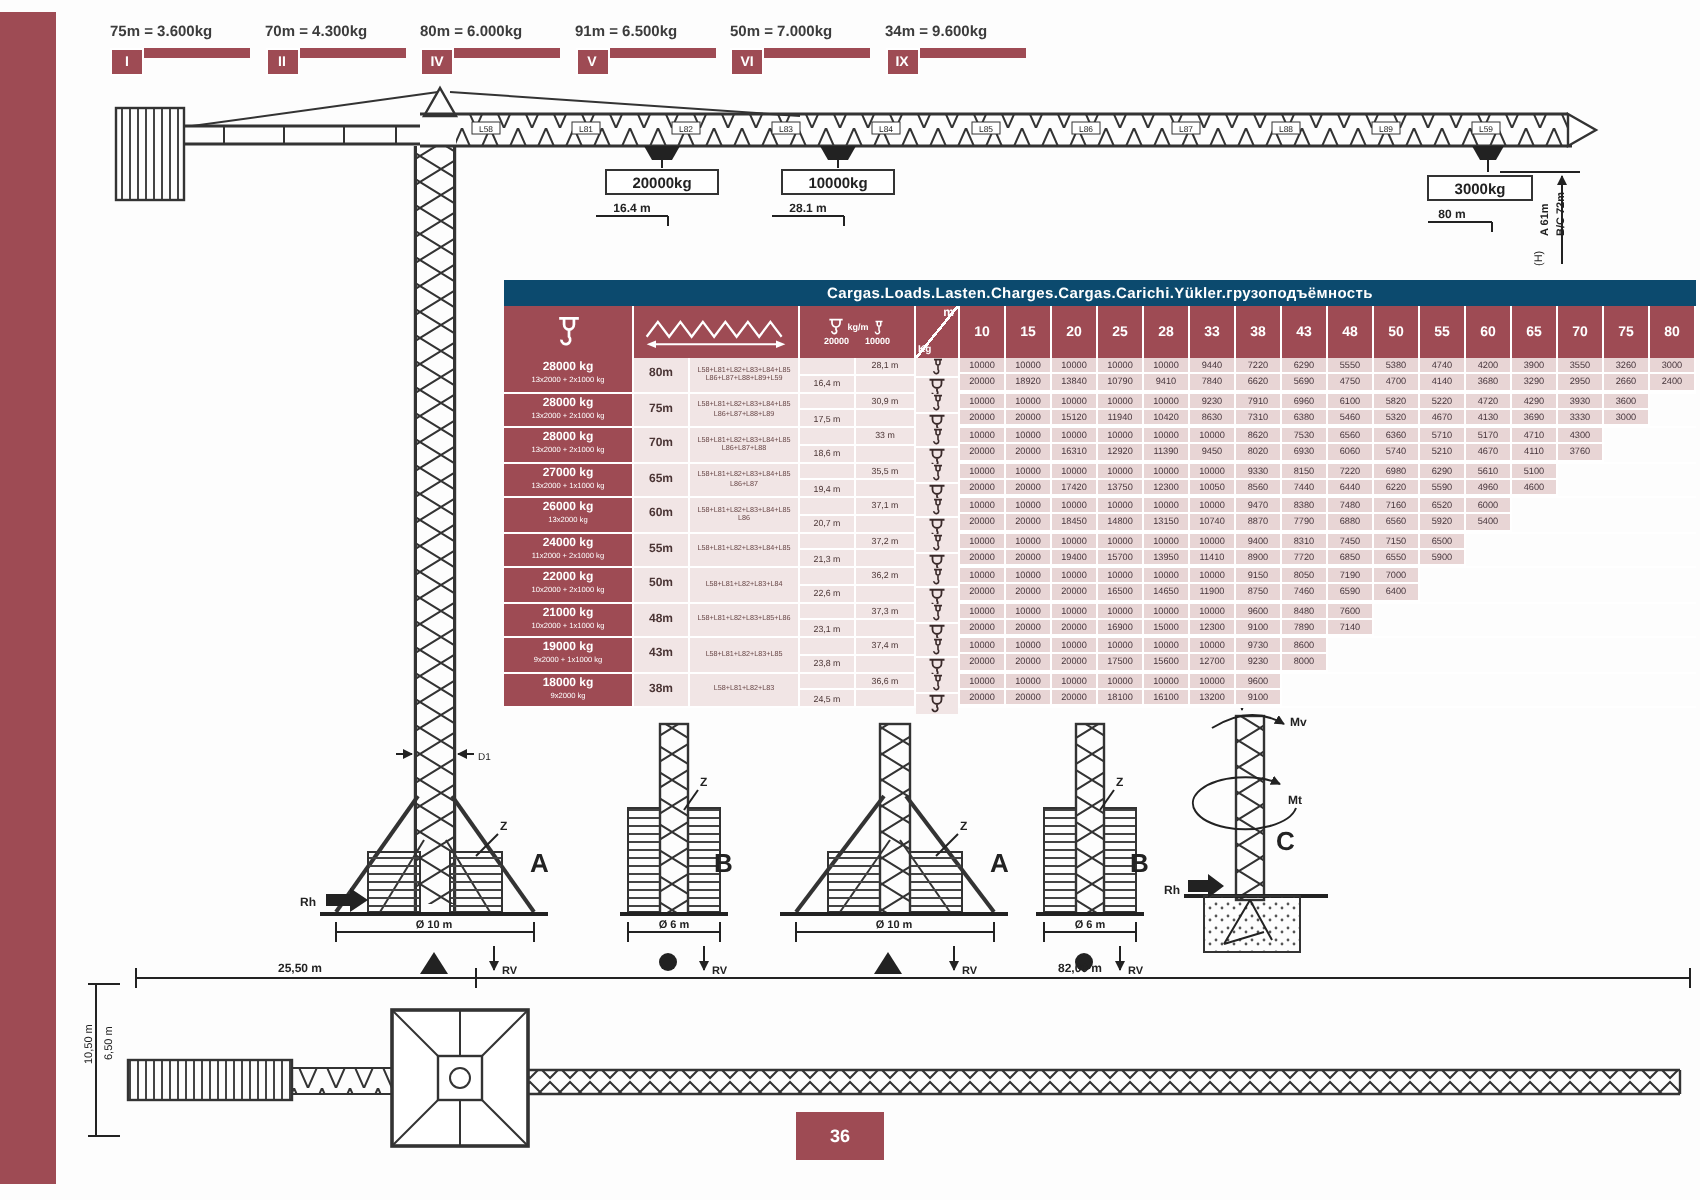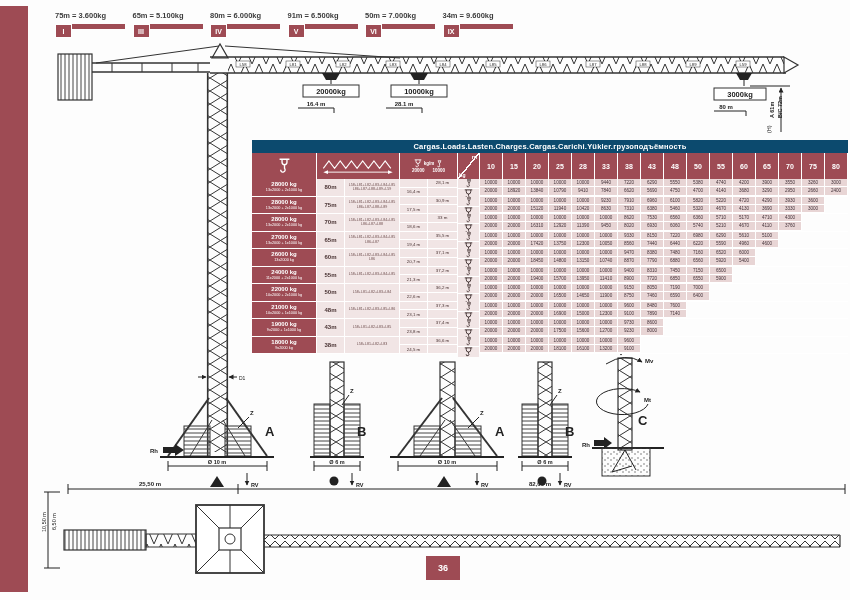--- a/index.html
+++ b/index.html
@@ -51,38 +51,38 @@
   .c-two>div:last-child{border-bottom:none;}
   .c-m{width:30px;}
   .c-ic{width:22px;}
   .c-ic>div{color:#3a2a2a;}
   .dwrap{width:368px;display:flex;flex-direction:column;}
   .drow{display:flex;flex:1;}
   .dc{width:23px;background:#e8d5d5;color:#44333a;font-size:4.6px;display:flex;align-items:center;
       justify-content:center;border-right:1px solid #fff;border-bottom:1px solid #fff;box-sizing:border-box;}
   .dc.empty{background:transparent;border-right:1px solid transparent;border-bottom:1px solid transparent;}
   
-  .pageno{position:absolute;left:398px;top:556px;width:34px;height:24px;background:#9e4b54;
-          color:#fff;font-size:9px;font-weight:bold;display:flex;align-items:center;justify-content:center;margin-left:28px;}
+  .pageno{position:absolute;left:398px;top:556px;width:44px;height:24px;background:#9e4b54;
+          color:#fff;font-size:9px;font-weight:bold;display:flex;align-items:center;justify-content:center;}
 </style>
 </head>
 <body>
 
 <div class="strip"></div>
 
 <div class="banner">
     <div class="b-item">
       <div class="b-label">75m = 3.600kg</div>
       <div class="b-bar"></div>
       <div class="b-box">I</div>
     </div>
     <div class="b-item">
-      <div class="b-label">65m = 5.100kg</div>
+      <div class="b-label">70m = 4.300kg</div>
       <div class="b-bar"></div>
-      <div class="b-box">III</div>
+      <div class="b-box">II</div>
     </div>
     <div class="b-item">
       <div class="b-label">80m = 6.000kg</div>
       <div class="b-bar"></div>
       <div class="b-box">IV</div>
     </div>
     <div class="b-item">
       <div class="b-label">91m = 6.500kg</div>
       <div class="b-bar"></div>
       <div class="b-box">V</div>

